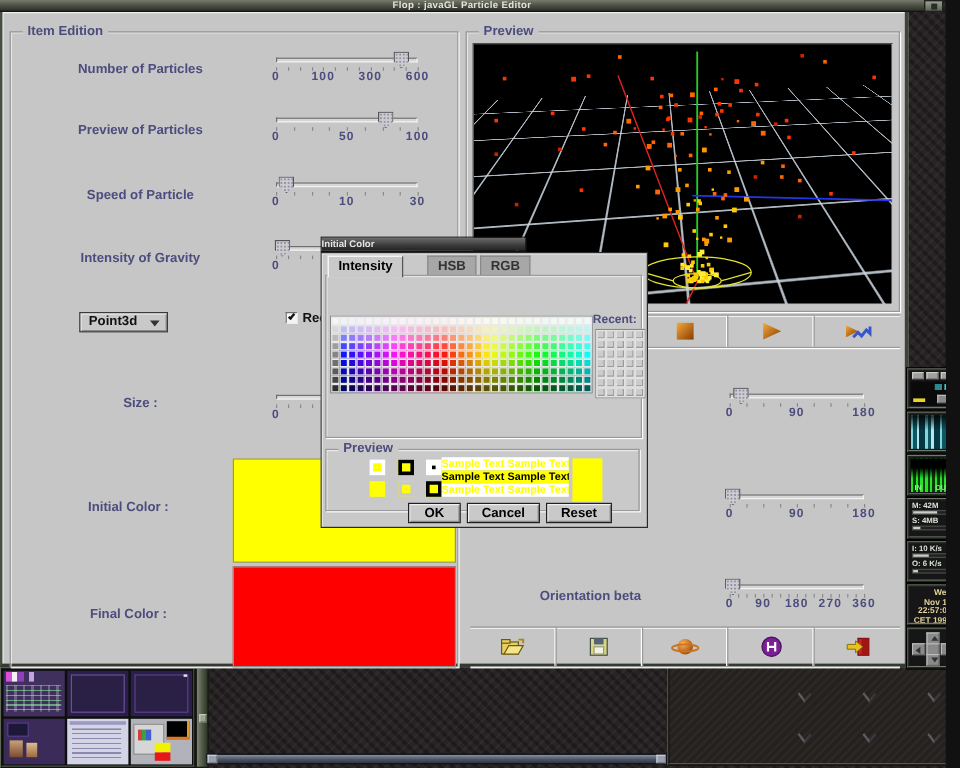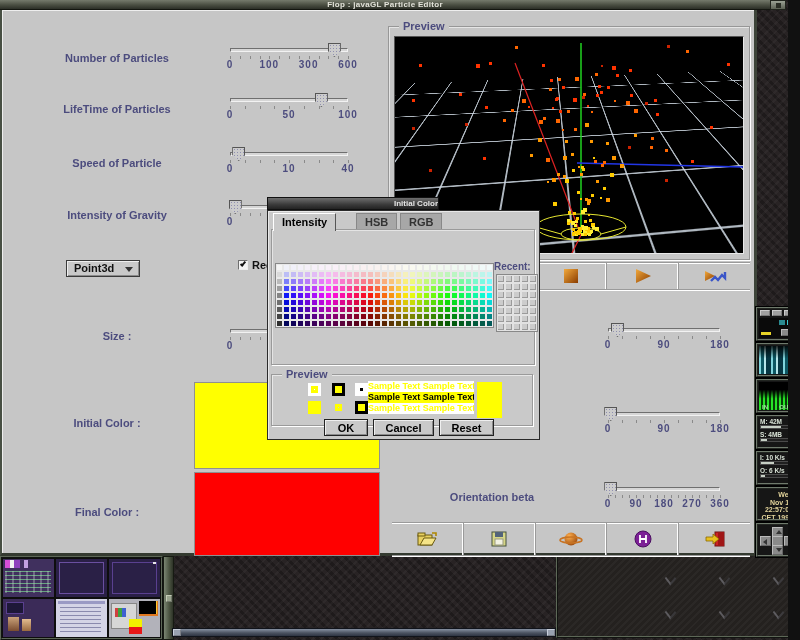--- a/index.html
+++ b/index.html
@@ -71,21 +71,21 @@
   .btnrow .cell { flex:1; position:relative; border-right:1px solid #9a9a9a; box-shadow:inset -1px 0 0 #fff;
     display:flex; align-items:center; justify-content:center; }
   .btnrow .cell:last-child { border-right:none; box-shadow:none; }
   #playback { top:252px; height:28px; }
   #toolbar  { top:512px; height:34px; }
 
   
   #dialog { position:absolute; left:267px; top:197px; width:273px; height:243px; z-index:6; }
   #dlg-titlebar { position:absolute; left:0; top:0; width:172px; height:13px;
     background:linear-gradient(180deg,#6e6e6e,#3a3a3a 60%,#222); border:1px solid #111;
-    color:#e6e6e6; font-size:8px; font-weight:bold; text-align:right; line-height:12px; }
+    color:#e6e6e6; font-size:8px; font-weight:bold; text-align:left; line-height:12px; }
   #dlg-body { position:absolute; left:0; top:13px; width:273px; height:230px; background:#c9c9c9;
     border:1px solid #2a2a2a; box-shadow:inset 1px 1px 0 #e8e8e8; }
   .tab { position:absolute; top:2px; height:17px; font-size:11px; font-weight:bold; padding:2px 8px 0;
     border:1px solid #888; border-bottom:none; background:#a7a7a7; color:#333; }
   .tab.sel { background:#c9c9c9; color:#000; border-color:#fff #555 #c9c9c9 #fff; z-index:2; height:18px; }
   #tab-content { position:absolute; left:3px; top:18px; width:264px; height:136px;
     border:1px solid #9a9a9a; box-shadow:1px 1px 0 #fff, inset 1px 1px 0 rgba(255,255,255,.5); }
   #palette { position:absolute; left:3px; top:33px; display:grid; grid-template-columns:repeat(31,7px);
     grid-auto-rows:7px; border:1px solid #888; background:#fff; }
   .pcell { border:1px solid #e9e9e9; }
@@ -93,21 +93,21 @@
   #recent { position:absolute; left:224px; top:44px; display:grid; grid-template-columns:repeat(5,8px);
     grid-auto-rows:8px; border:1px solid #888; background:#fff; }
   .rcell { background:#cccccc; border:1px solid #e2e2e2; box-shadow:inset -1px -1px 0 #9a9a9a; }
   #dlg-preview { left:3px; top:163px; width:262px; height:52px; border-color:#9a9a9a; }
   .pvsq { position:absolute; width:13px; height:13px; }
   .pv-line { position:absolute; left:96px; width:106px; height:11px; font-size:9px; font-weight:bold;
     text-align:center; line-height:11px; white-space:nowrap; overflow:hidden; }
   #pv-big { position:absolute; left:205px; top:7px; width:25px; height:36px; background:var(--sel,#ffff00); }
   .dbtn { position:absolute; top:208px; height:17px; background:#c9c9c9; border:1px solid #222;
     box-shadow:inset 1px 1px 0 #efefef, inset -1px -1px 0 #8a8a8a; font-size:11px; font-weight:bold;
-    color:#000; text-align:center; }
+    color:#000; text-align:center;margin-left:16px; }
 
   
   .dtile { position:absolute; left:756px; width:42px; height:34px; background:#161616;
     border:2px ridge #6f7a6c; box-shadow:0 0 0 1px #000; overflow:hidden; z-index:8; }
   .dtxt { color:#d9e3d6; font-size:6.5px; font-weight:bold; line-height:7px; padding:1px 2px 0; }
   .dbar { margin:0 2px 1px; height:4px; background:#202020; border:1px solid #4a4a4a; position:relative; }
   .dbar i { position:absolute; left:0; top:0; bottom:0; background:#c6cfc4; }
   #clock-tile div { text-align:right; color:#e3d49b; font-size:7px; font-weight:bold; line-height:7.5px; padding-right:3px; }
   #clock-tile div:first-child { padding-top:2px; }
   .mixbtn { position:absolute; top:1px; width:10px; height:6px; background:#a0a0a0; border:1px outset #ccc; }
@@ -148,20 +148,23 @@
   <div id="main-window">
     <div id="main-titlebar">
       <span>Flop : javaGL Particle Editor</span>
     </div>
     <div id="tb-btn">
         <i></i>
       </div>
 
     <div id="main-body">
 
+      <div class="group" style="left:6px;top:16px;width:374px;height:530px;">
+        <span class="glabel">Item Edition</span>
+      </div>
 
       <div class="flabel" style="left:30px;top:42px;width:170px;">Number of Particles</div>
       <div class="jslider" style="left:228px;top:33px;width:118px;">
           <div class="sl-track"></div>
           <div class="sl-ticks">
             <i style="left: 0%;"></i>
             <i style="left: 8.33333%;"></i>
             <i style="left: 16.6667%;"></i>
             <i style="left: 25%;"></i>
             <i style="left: 33.3333%;"></i>
@@ -176,21 +179,21 @@
           </div>
           <div class="sl-labels">
             <span style="left: 0%;">0</span>
             <span style="left: 33.3333%;">100</span>
             <span style="left: 66.6667%;">300</span>
             <span style="left: 100%;">600</span>
           </div>
           <div class="sl-thumb" style="left: calc(88% - 6px);"></div>
         </div>
 
-      <div class="flabel" style="left:30px;top:93px;width:170px;">LifeTime of Particles</div>
+      <div class="flabel" style="left:30px;top:93px;width:170px;">Preview of Particles</div>
       <div class="jslider" style="left:228px;top:83px;width:118px;">
           <div class="sl-track"></div>
           <div class="sl-ticks">
             <i style="left: 0%;"></i>
             <i style="left: 12.5%;"></i>
             <i style="left: 25%;"></i>
             <i style="left: 37.5%;"></i>
             <i style="left: 50%;"></i>
             <i style="left: 62.5%;"></i>
             <i style="left: 75%;"></i>
@@ -215,21 +218,21 @@
             <i style="left: 37.5%;"></i>
             <i style="left: 50%;"></i>
             <i style="left: 62.5%;"></i>
             <i style="left: 75%;"></i>
             <i style="left: 87.5%;"></i>
             <i style="left: 100%;"></i>
           </div>
           <div class="sl-labels">
             <span style="left: 0%;">0</span>
             <span style="left: 50%;">10</span>
-            <span style="left: 100%;">40</span>
+            <span style="left: 100%;">30</span>
           </div>
           <div class="sl-thumb" style="left: calc(7% - 6px);"></div>
         </div>
 
       <div class="flabel" style="left:30px;top:199px;width:170px;">Intensity of Gravity</div>
       <div class="jslider" style="left:228px;top:190px;width:118px;">
           <div class="sl-track"></div>
           <div class="sl-ticks">
             <i style="left: 0%;"></i>
             <i style="left: 8.33333%;"></i>

